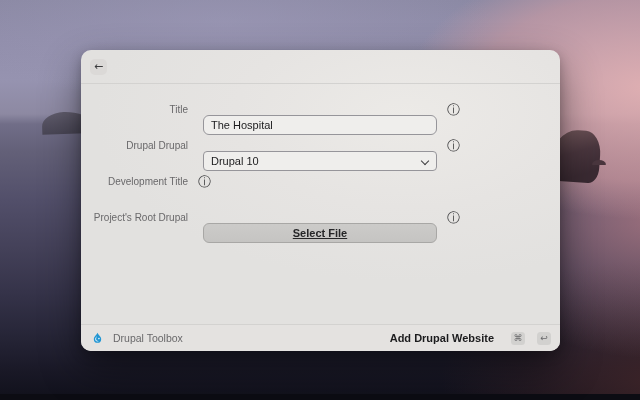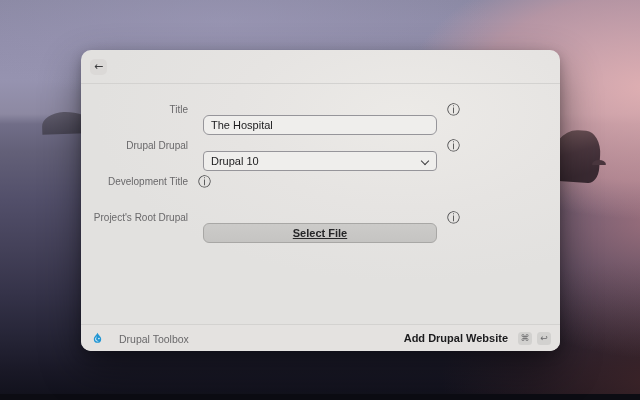--- a/index.html
+++ b/index.html
@@ -129,24 +129,24 @@
 
   
   .win-footer {
     flex: 0 0 27px; height: 27px;
     border-top: 1px solid #d3d2d0;
     background: #e4e2e0;
     border-radius: 0 0 10px 10px;
     display: flex; align-items: center; justify-content: space-between;
     padding: 0 9px 0 10px;
   }
-  .footer-left { display: flex; align-items: flex-end; gap: 15px; }
+  .footer-left { display: flex; align-items: center; gap: 9px; }
   .drupal-logo { width: 13px; height: 13px; display: block; }
   .app-name { font-size: 10.5px; color: #6a696b; }
-  .footer-right { display: flex; align-items: center; gap: 5px; background: none; border: none; cursor: pointer; padding: 0; font-family: "Liberation Sans", "DejaVu Sans", sans-serif; }
+  .footer-right { display: flex; align-items: center; gap: 12px; background: none; border: none; cursor: pointer; padding: 0; font-family: "Liberation Sans", "DejaVu Sans", sans-serif; }
   .action-label { font-size: 11px; font-weight: bold; color: #1b1b1d; margin-right: 5px; }
   .keycap {
     width: 14px; height: 13px;
     background: #d2d1cf;
     border-radius: 3.5px;
     display: flex; align-items: center; justify-content: center;
     font-size: 9px; color: #69696b;
     font-family: "DejaVu Sans", sans-serif;
   }
 </style>

